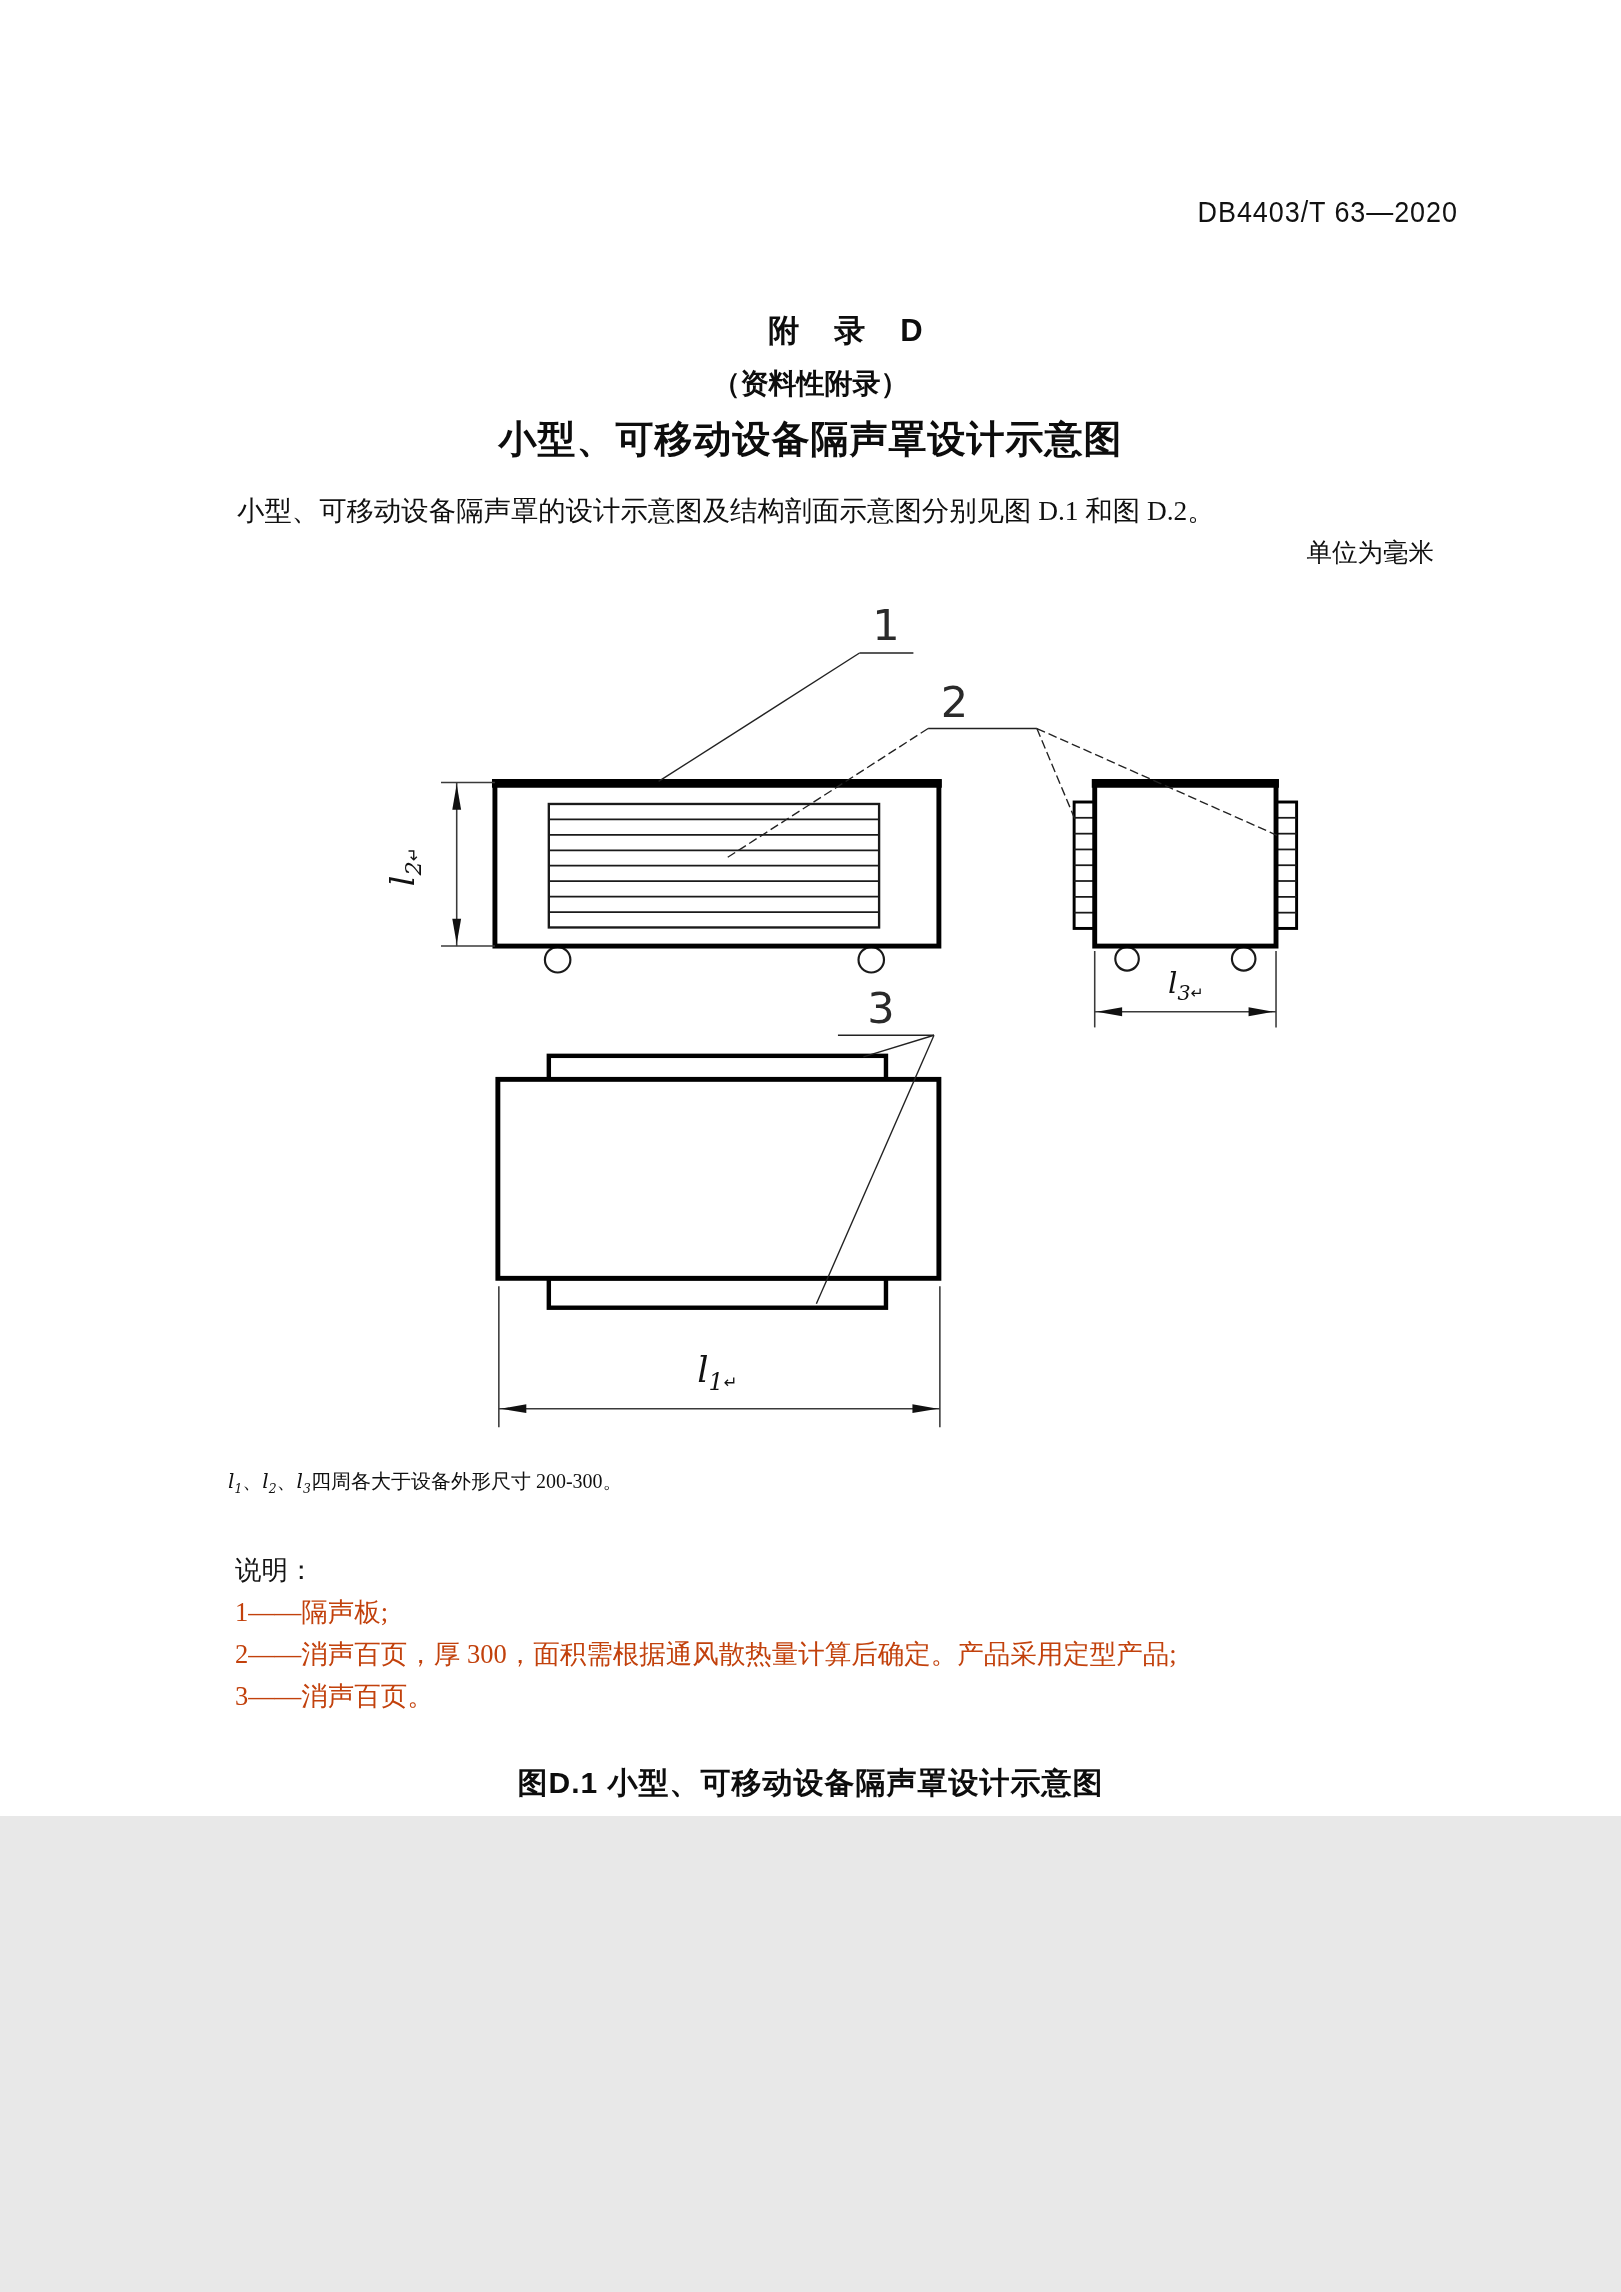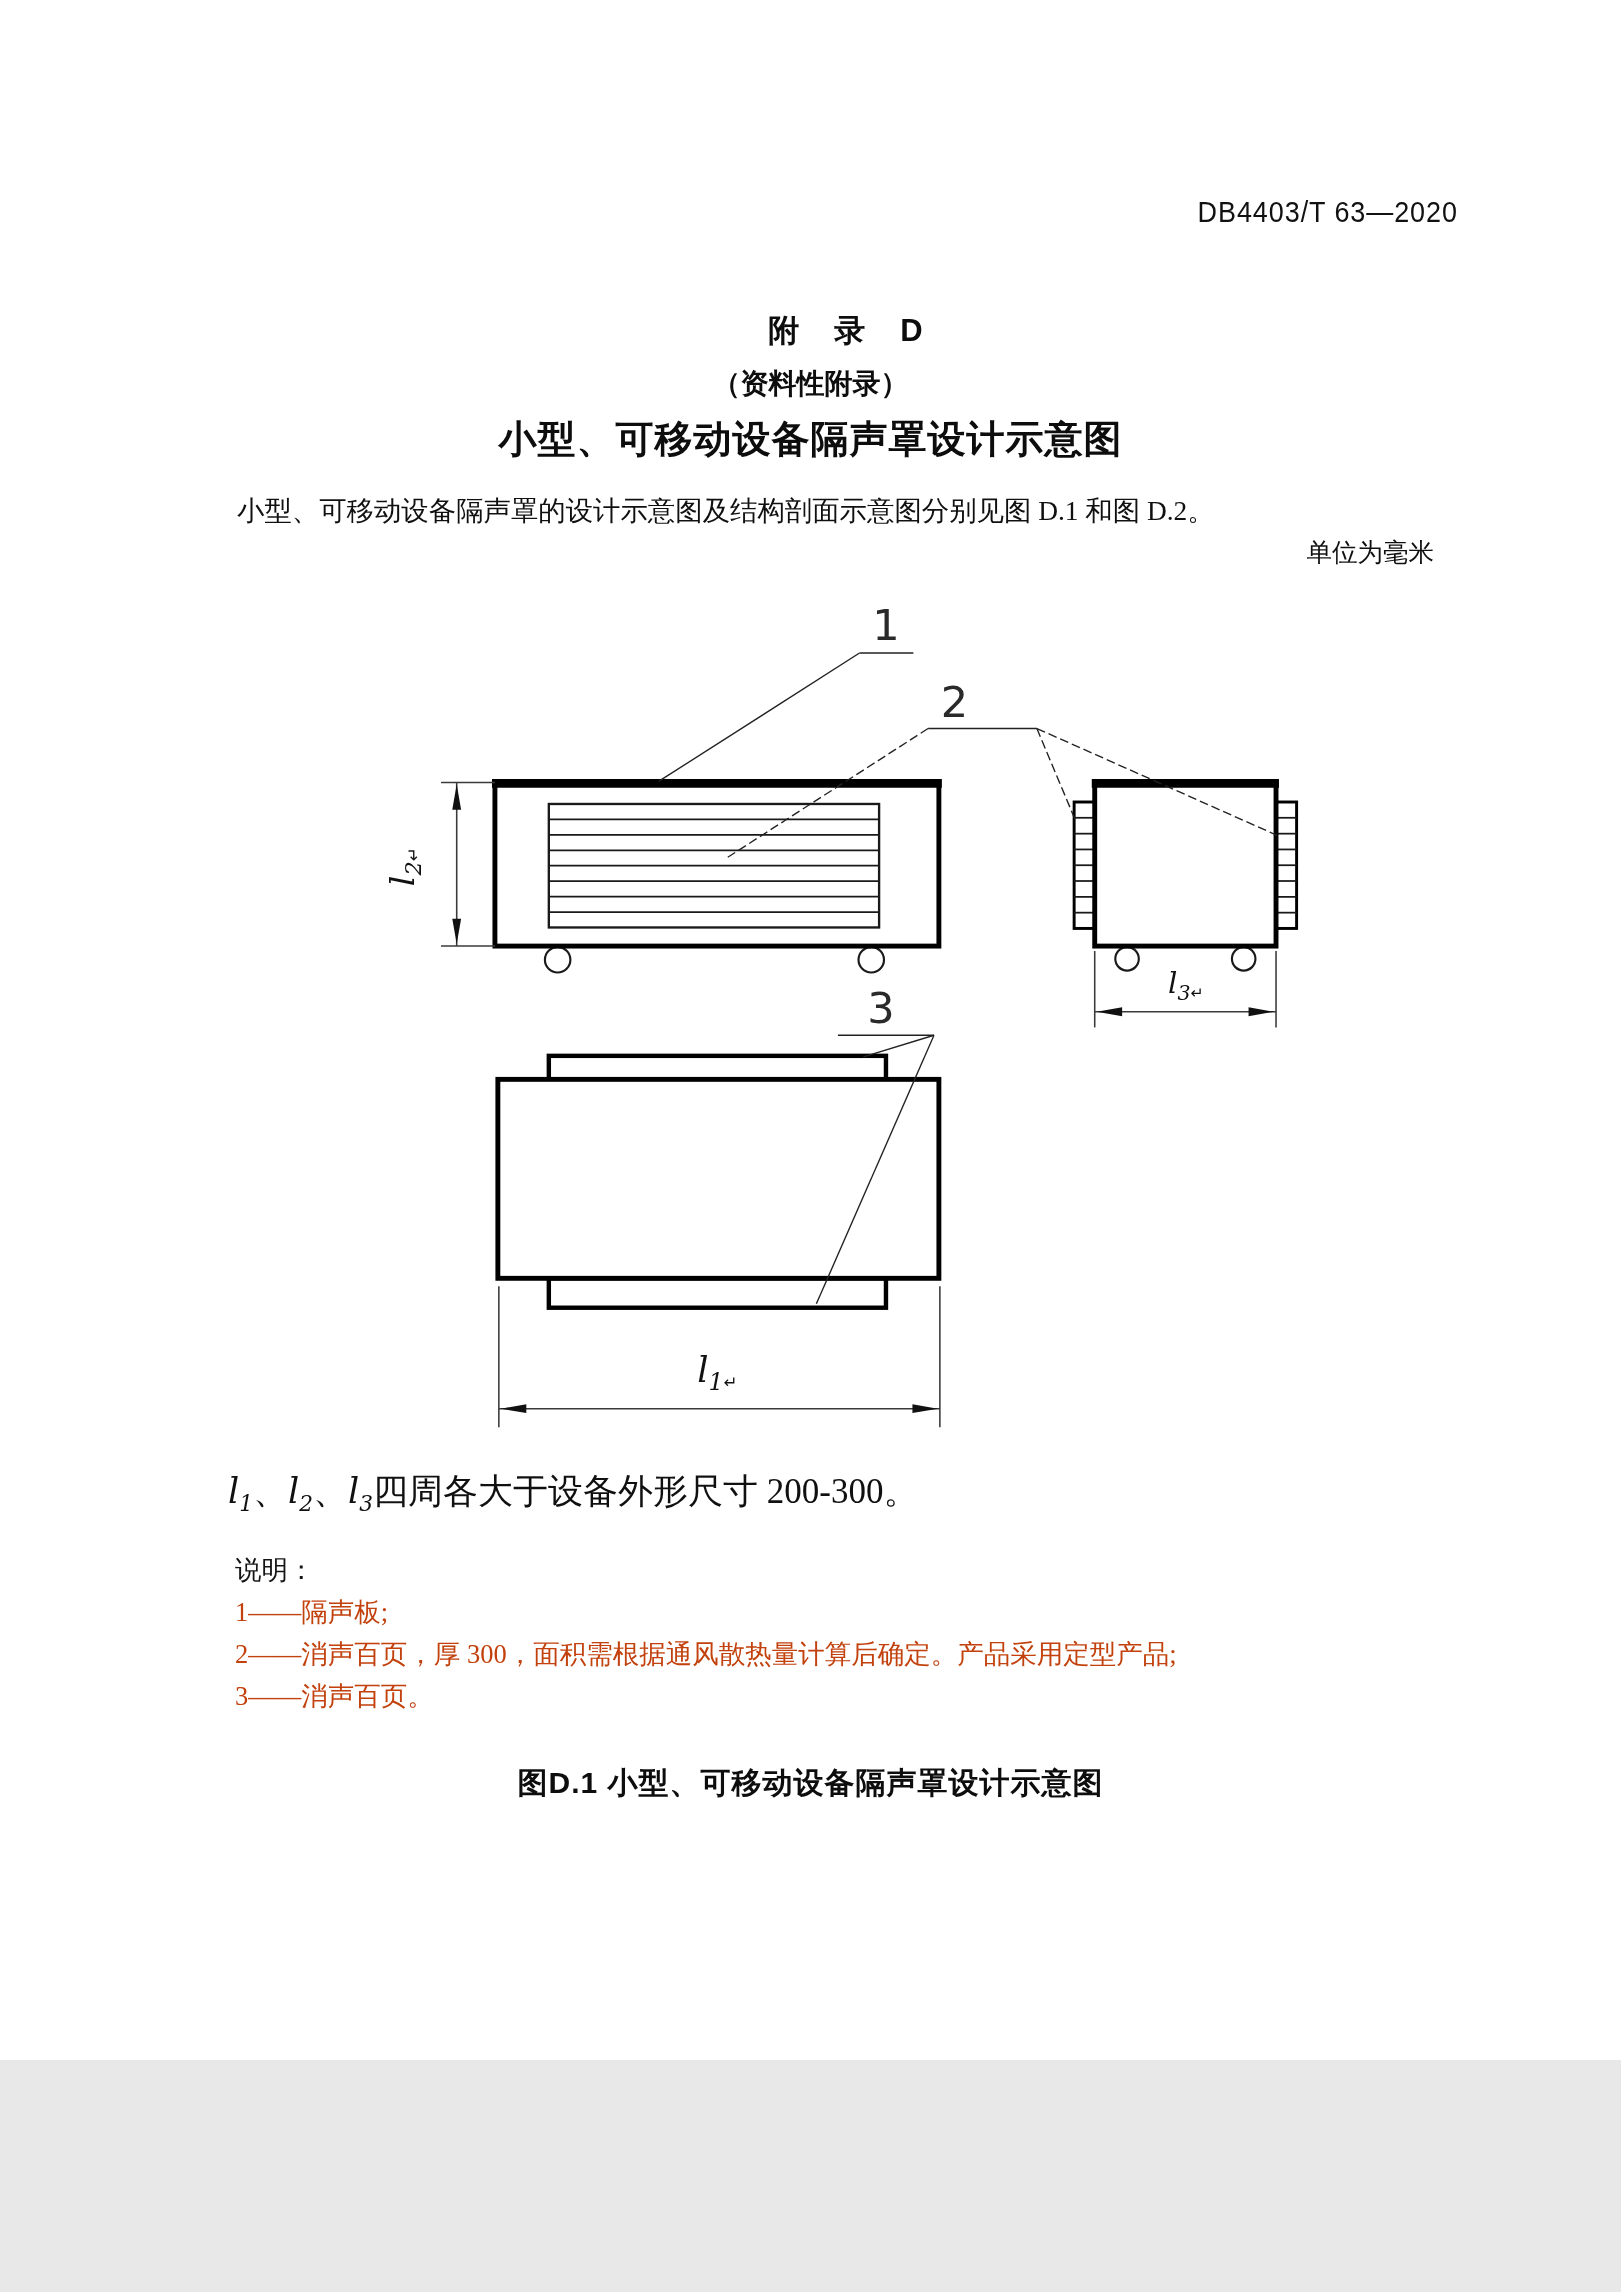--- a/index.html
+++ b/index.html
@@ -1,18 +1,18 @@
 <!DOCTYPE html>
 <html><head>
 <meta charset="utf-8">
 <style>
   html,body{margin:0;padding:0;background:#e8e8e8;}
   .page{
     position:relative;
-    width:1621px;height:2060px;
+    width:1621px;height:1816px;
     background:#ffffff;
     margin:0 auto;
     font-family:"Liberation Serif", serif;
     color:#141414;
     overflow:hidden;
   }
   .abs{position:absolute;}
   .std-header{
     top:196px;right:163px;
     font-family:"Liberation Sans", sans-serif;
@@ -27,21 +27,21 @@
   }
   .title1{top:310px;font-size:31px;letter-spacing:2px;padding-left:36px;}
   .title2{top:365px;font-size:28px;}
   .title3{top:414px;font-size:38px;letter-spacing:1px;}
   .intro{
     left:237px;top:492px;width:1215px;
     font-size:27.4px;line-height:39px;color:#101010;
   }
   .units{top:535px;right:187px;font-size:25.5px;color:#101010;}
   .dim-note{
-    left:228px;top:1468px;font-size:35px;color:#101010;white-space:nowrap;
+    left:228px;top:1468px;font-size:20px;color:#101010;white-space:nowrap;
   }
   .dim-note .vr{font-style:italic;font-family:"DejaVu Serif", serif;}
   .dim-note sub{font-size:0.62em;font-style:italic;}
   .legend-h{left:235px;top:1552px;font-size:26.5px;}
   .legend-item{left:235px;font-size:26.5px;white-space:nowrap;color:#c2410c;}
   .li-0{top:1594px;}
   .li-1{top:1636px;text-align:right;}
   .li-2{top:1678px;}
   .caption{
     left:0;top:1763px;width:100%;text-align:center;

